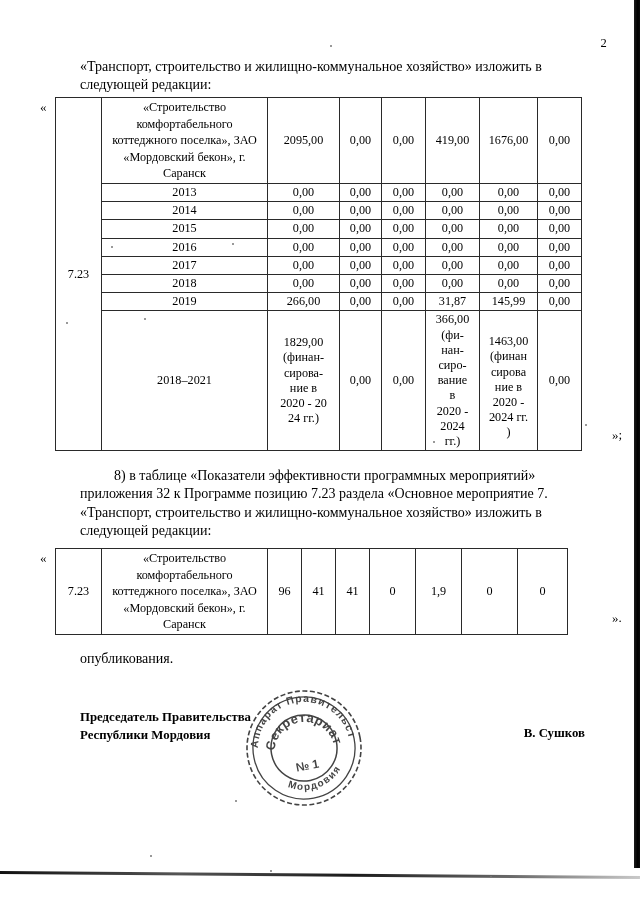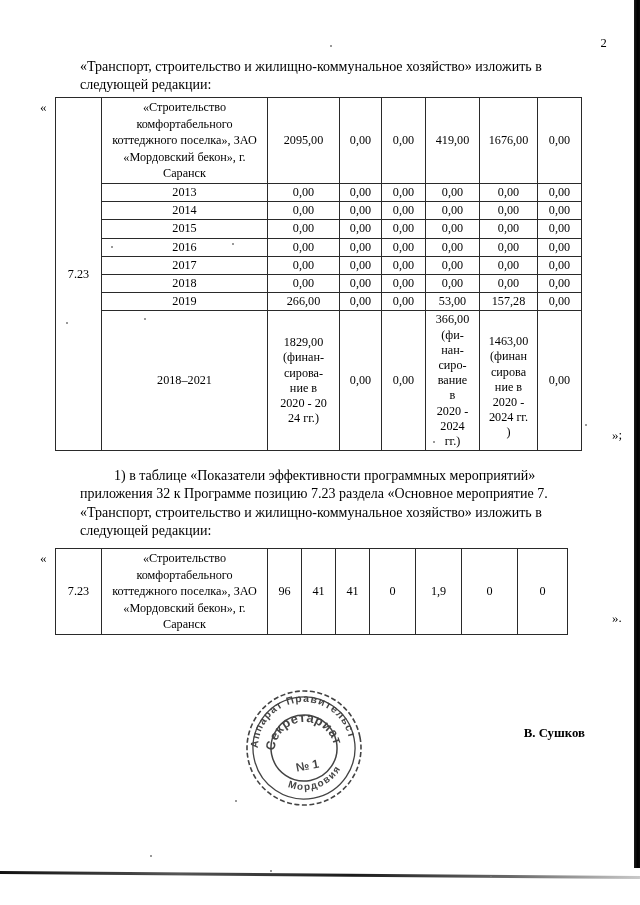--- a/index.html
+++ b/index.html
@@ -204,22 +204,22 @@
           <td class="c-num">0,00</td>
           <td class="c-num">0,00</td>
           <td class="c-num">0,00</td>
           <td class="c-num">0,00</td>
         </tr>
         <tr>
           <td class="c-left">2019</td>
           <td class="c-num">266,00</td>
           <td class="c-num">0,00</td>
           <td class="c-num">0,00</td>
-          <td class="c-num">53,00</td>
-          <td class="c-num">157,28</td>
+          <td class="c-num">31,87</td>
+          <td class="c-num">145,99</td>
           <td class="c-num">0,00</td>
         </tr>
 
         <tr style="height:140px;">
           <td class="c-left mid">2018–2021</td>
           <td class="c-num mid" style="white-space:pre-line;">1829,00
 (финан-
 сирова-
 ние в
 2020 - 20
@@ -243,21 +243,21 @@
 2024 гг.
 )</td>
           <td class="c-num mid">0,00</td>
         </tr>
       </tbody>
     </table>
     <span class="q-close" style="left:572px; top:330px;">»;</span>
   </div>
 
   <div class="body-block" style="top:467px;">
-    <div class="indent">1) в таблице «Показатели эффективности программных мероприятий»</div>
+    <div class="indent">8) в таблице «Показатели эффективности программных мероприятий»</div>
     <div>приложения 32 к Программе позицию 7.23 раздела «Основное мероприятие 7.</div>
     <div>«Транспорт, строительство и жилищно-коммунальное хозяйство» изложить в</div>
     <div style="text-align:left;">следующей редакции:</div>
   </div>
 
   <div class="tbl-wrap" style="left:40px; top:548px;">
     <span class="q-open" style="left:0px; top:2px;">«</span>
     <table class="doc" style="margin-left:15px;">
       <colgroup>
         <col style="width:46px">
@@ -281,22 +281,27 @@
           <td class="c-num top">1,9</td>
           <td class="c-num top">0</td>
           <td class="c-num top">0</td>
         </tr>
       </tbody>
     </table>
     <span class="q-close" style="left:572px; top:62px;">».</span>
   </div>
 
   <div class="body-block" style="top:650px;">
-  </div>
-
+    <div style="text-align:left;">опубликования.</div>
+  </div>
+
+  <div class="sig-block">
+    <div>Председатель  Правительства</div>
+    <div>Республики Мордовия</div>
+  </div>
   <div class="sig-name">В. Сушков</div>
 
   <div class="stamp">
     <svg width="132" height="132" viewBox="0 0 132 132" xmlns="http://www.w3.org/2000/svg">
       <defs>
         <path id="arcTop" d="M 20,66 A 46,46 0 0 1 112,66"></path>
         <path id="arcBottom" d="M 24,66 A 42,42 0 0 0 108,66"></path>
         <path id="arcCenter" d="M 36,70 A 30,30 0 0 1 96,70"></path>
       </defs>
       <g transform="rotate(-11 66 66)" fill="none" stroke="#1a1a1a">

